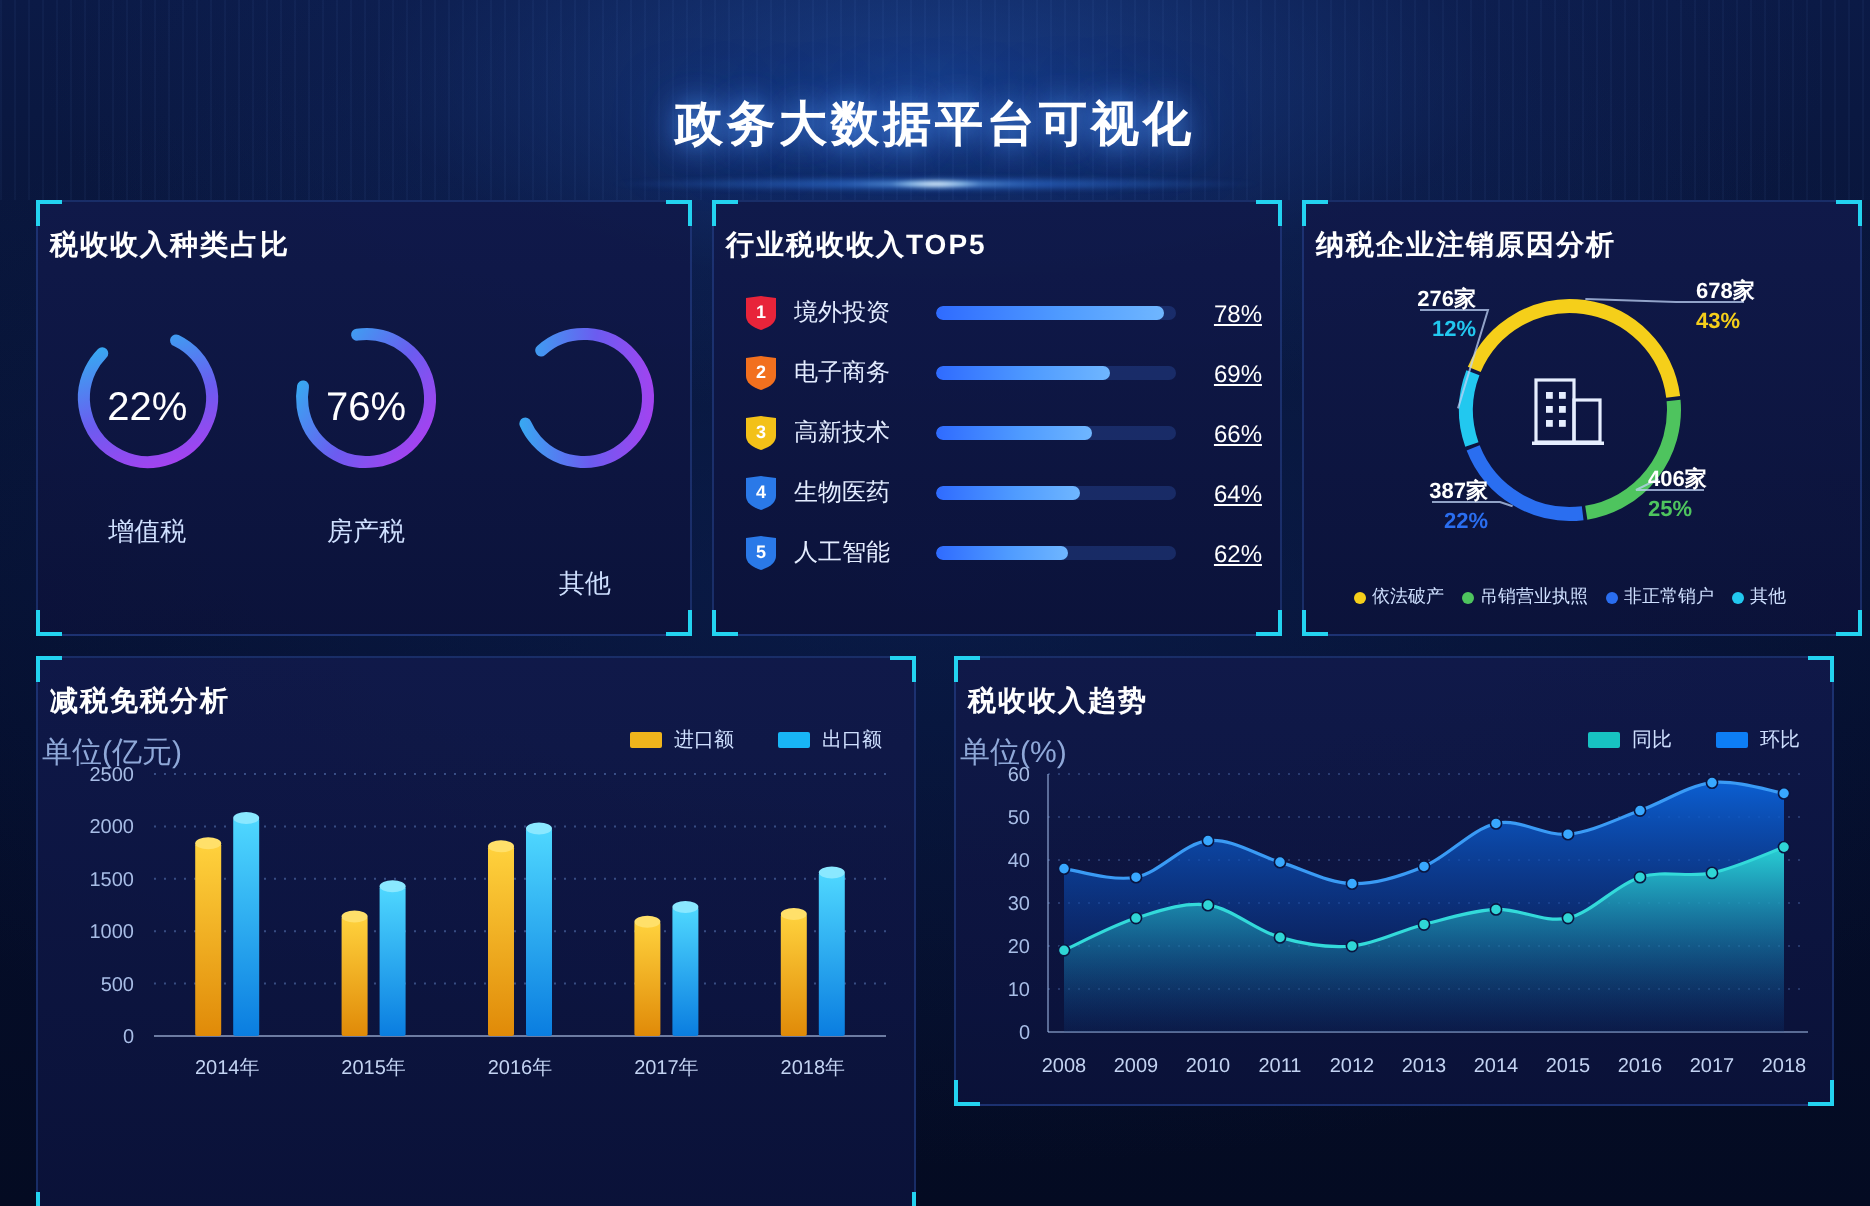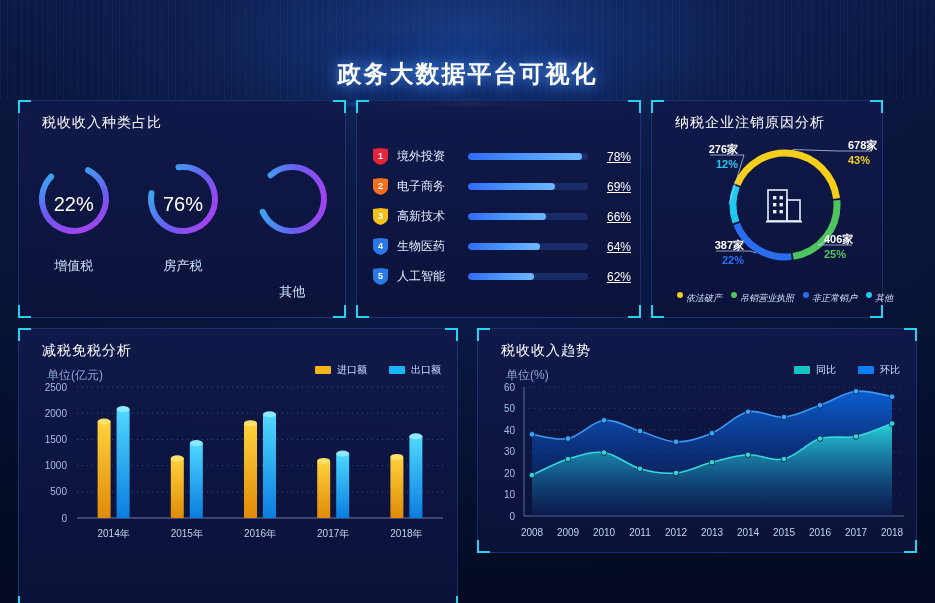--- a/index.html
+++ b/index.html
@@ -16,21 +16,21 @@
     color: #dfe9ff;
     position: relative;
   }
   
   .hdr-texture{
     position:absolute; left:0; top:0; width:935px; height:100px;
     background: repeating-linear-gradient(90deg, rgba(120,170,255,0.045) 0px, rgba(120,170,255,0.045) 1px, rgba(0,0,0,0) 1px, rgba(0,0,0,0) 7px);
     pointer-events:none;
   }
   .header {
-    position: absolute; left: 0; top: 12px; width: 935px; height: 98px;
+    position: absolute; left: 0; top: 0; width: 935px; height: 98px;
   }
   .title {
     position: absolute; left: 0; top: 46px; width: 935px;
     text-align: center;
     font-size: 24px; font-weight: bold; letter-spacing: 2px;
     color: #ffffff;
     text-shadow: 0 0 14px rgba(90,160,255,0.9), 0 0 30px rgba(40,110,255,0.5);
   }
   .title-glow {
     position: absolute; left: 50%; top: 88px; width: 330px; height: 8px;
@@ -50,22 +50,22 @@
     background: linear-gradient(180deg, rgba(16,25,74,0.92) 0%, rgba(11,18,58,0.92) 100%);
     border: 1px solid rgba(60,110,210,0.30);
   }
   .panel .c { position: absolute; width: 13px; height: 13px; border-color: #23d3f0; border-style: solid; border-width: 0; }
   .panel .tl { left: -1px; top: -1px; border-left-width: 2px; border-top-width: 2px; }
   .panel .tr { right: -1px; top: -1px; border-right-width: 2px; border-top-width: 2px; }
   .panel .bl { left: -1px; bottom: -1px; border-left-width: 2px; border-bottom-width: 2px; }
   .panel .br { right: -1px; bottom: -1px; border-right-width: 2px; border-bottom-width: 2px; }
 
   .p-title {
-    position: absolute; left: 23px; top: 13px;
-    font-size: 14px; font-weight: normal; color: #ffffff; letter-spacing: 1px;
+    position: absolute; left: 6px; top: 13px;
+    font-size: 14px; font-weight: bold; color: #ffffff; letter-spacing: 1px;
   }
 
   
   #panel-gauges { left: 18px; top: 100px; width: 328px; height: 218px; }
   .gauge-row { position: absolute; left: 0; top: 52px; width: 328px; display: flex; justify-content: space-around; }
   .gauge { width: 92px; text-align: center; }
   .gauge svg { display: block; margin: 0 auto; }
   .gauge-val {
     position: relative; margin-top: -56px; height: 30px; line-height: 30px;
     font-size: 20px; color: #ffffff; font-weight: 500;
@@ -81,38 +81,38 @@
   .shield span {
     position: absolute; left: 0; top: 0; width: 15px; height: 17px;
     line-height: 16px; text-align: center; font-size: 9px; color: #fff; font-weight: bold;
   }
   .top5-name { width: 62px; margin-left: 9px; font-size: 12px; color: #e3ecff; white-space: nowrap; }
   .top5-track { flex: 1; height: 7px; background: rgba(40,70,150,0.45); border-radius: 4px; margin: 0 9px; overflow: hidden; }
   .top5-fill { height: 7px; border-radius: 4px; background: linear-gradient(90deg, #2f6bff 0%, #4f9bff 55%, #6fb6ff 100%); }
   .top5-pct { width: 34px; text-align: right; font-size: 12px; color: #ffffff; text-decoration: underline; }
 
   
-  #panel-donut { left: 651px; top: 100px; width: 232px; height: 218px; }
+  #panel-donut { left: 651px; top: 100px; width: 280px; height: 218px; }
   #donut-wrap { position: absolute; left: 0; top: 26px; width: 266px; height: 160px; }
   #donut-wrap svg { position: absolute; left: 0; top: 0; }
   .dn-num { font-size: 11px; fill: #ffffff; font-weight: bold; }
   .dn-pct { font-size: 11px; font-weight: bold; }
   .donut-legend {
     position: absolute; left: 0; bottom: 12px; width: 266px;
     display: flex; justify-content: center; gap: 9px; font-size: 9px; color: #cfe0ff;
   }
-  .dl { display: flex; align-items: flex-start; gap: 3px; white-space: nowrap; font-style: italic; }
+  .dl { display: flex; align-items: center; gap: 3px; white-space: nowrap; }
   .dl i { width: 6px; height: 6px; border-radius: 50%; display: inline-block; }
 
   
   #panel-bars { left: 18px; top: 328px; width: 440px; height: 281px; }
   
   #panel-lines { left: 477px; top: 328px; width: 440px; height: 225px; }
 
-  .unit { position: absolute; left: 28px; top: 38px; font-size: 12px; color: #8fa8d8; }
+  .unit { position: absolute; left: 2px; top: 38px; font-size: 15px; color: #8fa8d8; }
   .chart-legend { position: absolute; right: 16px; top: 34px; display: flex; gap: 22px; font-size: 10px; color: #cfe0ff; align-items: center; }
   .cl { display: flex; align-items: center; gap: 6px; }
   .cl i { width: 16px; height: 8px; display: inline-block; border-radius: 1px; }
   .plot { position: absolute; left: 0; top: 52px; width: 440px; height: 165px; }
   .ax { font-size: 10px; fill: #a8bde6; }
   .axx { font-size: 10px; fill: #c3d3f2; }
 </style>
 </head>
 <body>
 
@@ -172,20 +172,21 @@
         <div class="gauge-label">其他</div>
       </div>
     </div>
 </div>
 
 <div class="panel" id="panel-top5">
   <i class="c tl"></i>
   <i class="c tr"></i>
   <i class="c bl"></i>
   <i class="c br"></i>
+  <div class="p-title">行业税收收入TOP5</div>
   <div class="top5-list" id="top5-list">
       <div class="top5-row">
         <div class="shield">
           <svg width="15" height="17" viewBox="0 0 15 17">
             <path d="M0 1 L7.5 0 L15 1 L15 10 Q15 14.5 7.5 17 Q0 14.5 0 10 Z" fill="#e8243a"></path>
           </svg>
           <span>1</span>
         </div>
         <div class="top5-name">境外投资</div>
         <div class="top5-track">

